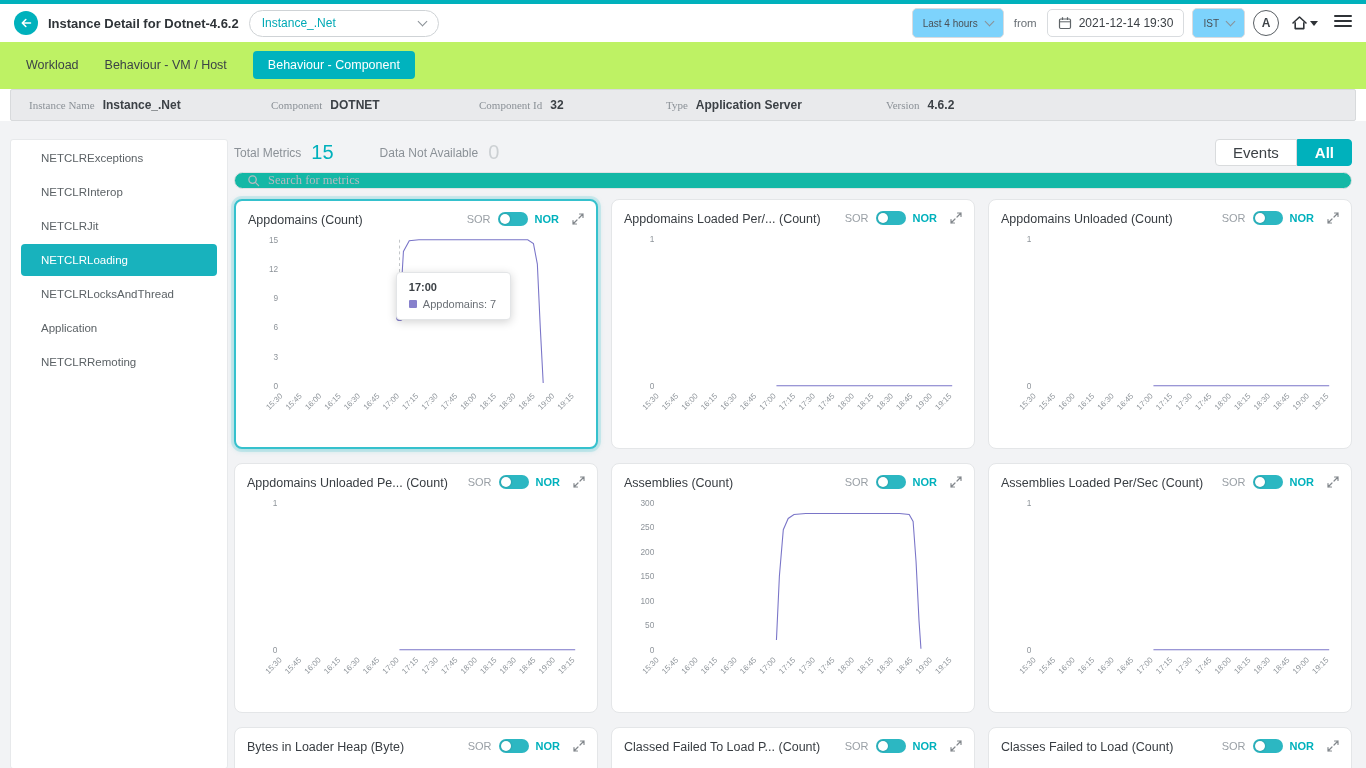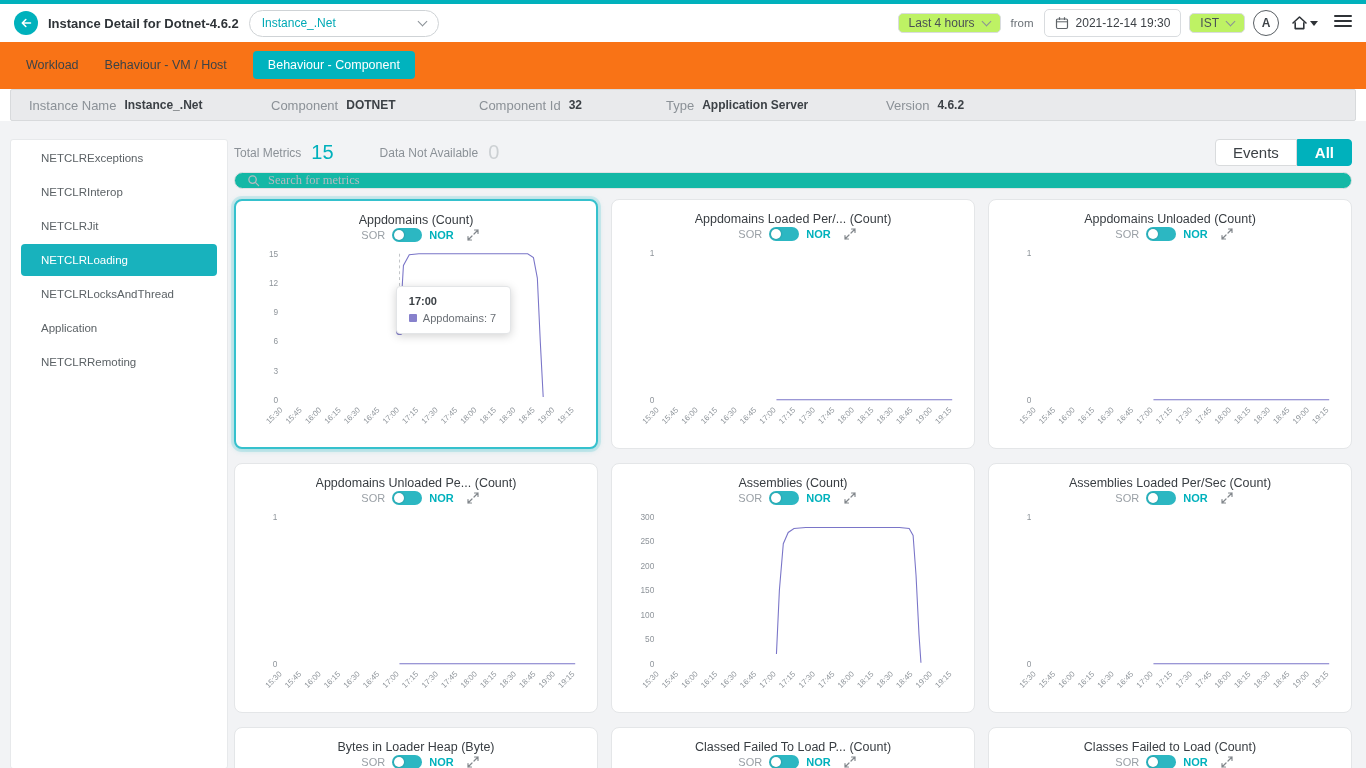--- a/index.html
+++ b/index.html
@@ -14,44 +14,44 @@
   .back-btn { width:24px; height:24px; border-radius:50%; background:#00b1bc; display:flex;
               align-items:center; justify-content:center; flex:0 0 auto; cursor:pointer; }
   .page-title { font-size:13px; font-weight:700; color:#2f3438; white-space:nowrap; }
   .pill-select { height:27px; width:190px; border:1px solid #cfd3d6; border-radius:15px;
                  display:flex; align-items:center; padding:0 12px; gap:8px; }
   .pill-select .val { color:#00a9b5; font-size:12px; flex:1; }
   .chev { width:7px; height:7px; border-right:1.5px solid #8a9096; border-bottom:1.5px solid #8a9096;
           transform:rotate(45deg); margin-top:-4px; flex:0 0 auto; }
   .spacer { flex:1; }
   .hdr-right { display:flex; align-items:center; gap:8px; }
-  .box-select { height:20px; border:1px solid #d9dcdf; border-radius:5px; display:flex;
-                align-items:center; gap:8px; padding:0 10px; font-size:12px; color:#4a5055; background:#bef264; }
+  .box-select { height:30px; border:1px solid #d9dcdf; border-radius:5px; display:flex;
+                align-items:center; gap:8px; padding:0 10px; font-size:10px; color:#4a5055; background:#7dd3fc; }
   .from-label { font-size:11.5px; color:#6a7076; margin:0 2px; }
   .date-field { height:28px; border:1px solid #d9dcdf; border-radius:5px; display:flex;
                 align-items:center; gap:7px; padding:0 10px; font-size:12px; color:#3c4146; font-weight:500; }
   .avatar { width:26px; height:26px; border-radius:50%; border:1.6px solid #585e63; display:flex;
             align-items:center; justify-content:center; font-size:12px; font-weight:700; color:#40454a; }
   .home-wrap { display:flex; align-items:center; gap:2px; margin-left:4px; cursor:pointer; }
   .caret-down { width:0; height:0; border-left:4px solid transparent; border-right:4px solid transparent;
                 border-top:5px solid #2f3337; }
   .burger { margin-left:8px; cursor:pointer; }
 
   
-  .tabs { display:flex; align-items:center; gap:26px; padding:9px 8px 10px 26px; background:#f97316; }
+  .tabs { display:flex; align-items:center; gap:26px; padding:9px 8px 10px 26px; background:#bef264; }
   .tab { font-size:12.5px; color:#3c4347; cursor:pointer; padding:7px 0; white-space:nowrap; }
   .tab.active { background:#00b3be; color:#fff; padding:7px 15px; border-radius:4px; font-weight:500; }
 
   
   .info-bar { margin:0 10px 10px 10px; height:32px; background:#e9eaec; border:1px solid #d8dadc;
               border-radius:2px; display:flex; align-items:center; padding-left:18px; }
   .info-pair { display:flex; align-items:center; gap:8px; }
   .info-pair:nth-child(1){ width:242px; } .info-pair:nth-child(2){ width:208px; }
   .info-pair:nth-child(3){ width:187px; } .info-pair:nth-child(4){ width:220px; }
-  .info-label { font-size:13px; color:#8b9197; }
+  .info-label { font-size:11px; color:#8b9197;font-family:Liberation Serif, serif; }
   .info-value { font-size:12px; font-weight:700; color:#3c4146; }
 
   
   .content { display:flex; gap:6px; padding:8px 14px 0 10px; height:638px; overflow:hidden; }
 
   .sidebar { width:218px; flex:0 0 auto; background:#fff; border:1px solid #e7e9eb; border-radius:3px;
              height:100%; overflow:hidden; }
   .side-head { display:flex; align-items:center; justify-content:space-between; padding:16px 14px 12px 18px; }
   .side-title { font-size:13px; font-weight:700; color:#2e3336; }
   .side-item { margin:2px 10px; padding:10px 8px 10px 20px; font-size:11.5px; color:#5c6266;
@@ -74,21 +74,21 @@
                display:flex; align-items:center; padding:0 12px; gap:8px; }
   .searchbar input { border:none; outline:none; flex:1; font-family:"Liberation Serif", serif;
                      font-size:12.5px; color:#4a5055; background:transparent; }
   .searchbar input::placeholder { color:#b4bac0; }
 
   .grid { margin-top:10px; display:grid; grid-template-columns:repeat(3,1fr); gap:14px 13px; }
 
   .card { background:#fff; border:1px solid #e4e6e8; border-radius:8px; padding:9px 12px 4px 12px;
           height:250px; overflow:hidden; cursor:pointer; }
   .card.selected { border:2px solid #35c1cd; box-shadow:0 0 0 3px rgba(0,178,189,.14), 0 1px 6px rgba(0,178,189,.25); }
-  .card-head { display:flex; align-items:center;flex-direction:column; }
+  .card-head { display:flex; align-items:center; }
   .card-title-wrap { flex:1; min-width:0; white-space:nowrap; overflow:hidden; text-overflow:ellipsis; }
   .card-title, .card-unit { font-size:12.5px; color:#383d42; }
   .card-controls { display:flex; align-items:center; gap:7px; margin-left:8px; flex:0 0 auto; }
   .sor { font-size:11px; color:#9aa0a6; }
   .nor { font-size:11px; color:#00b1bc; font-weight:600; }
   .toggle { position:relative; width:30px; height:14px; border-radius:8px; background:#2cb7c2;
             display:inline-block; cursor:pointer; }
   .knob { position:absolute; left:2px; top:2px; width:10px; height:10px; border-radius:50%;
           background:#fff; box-shadow:0 0 2px rgba(0,0,0,.3); }
   .expand { margin-left:6px; display:flex; cursor:pointer; }

